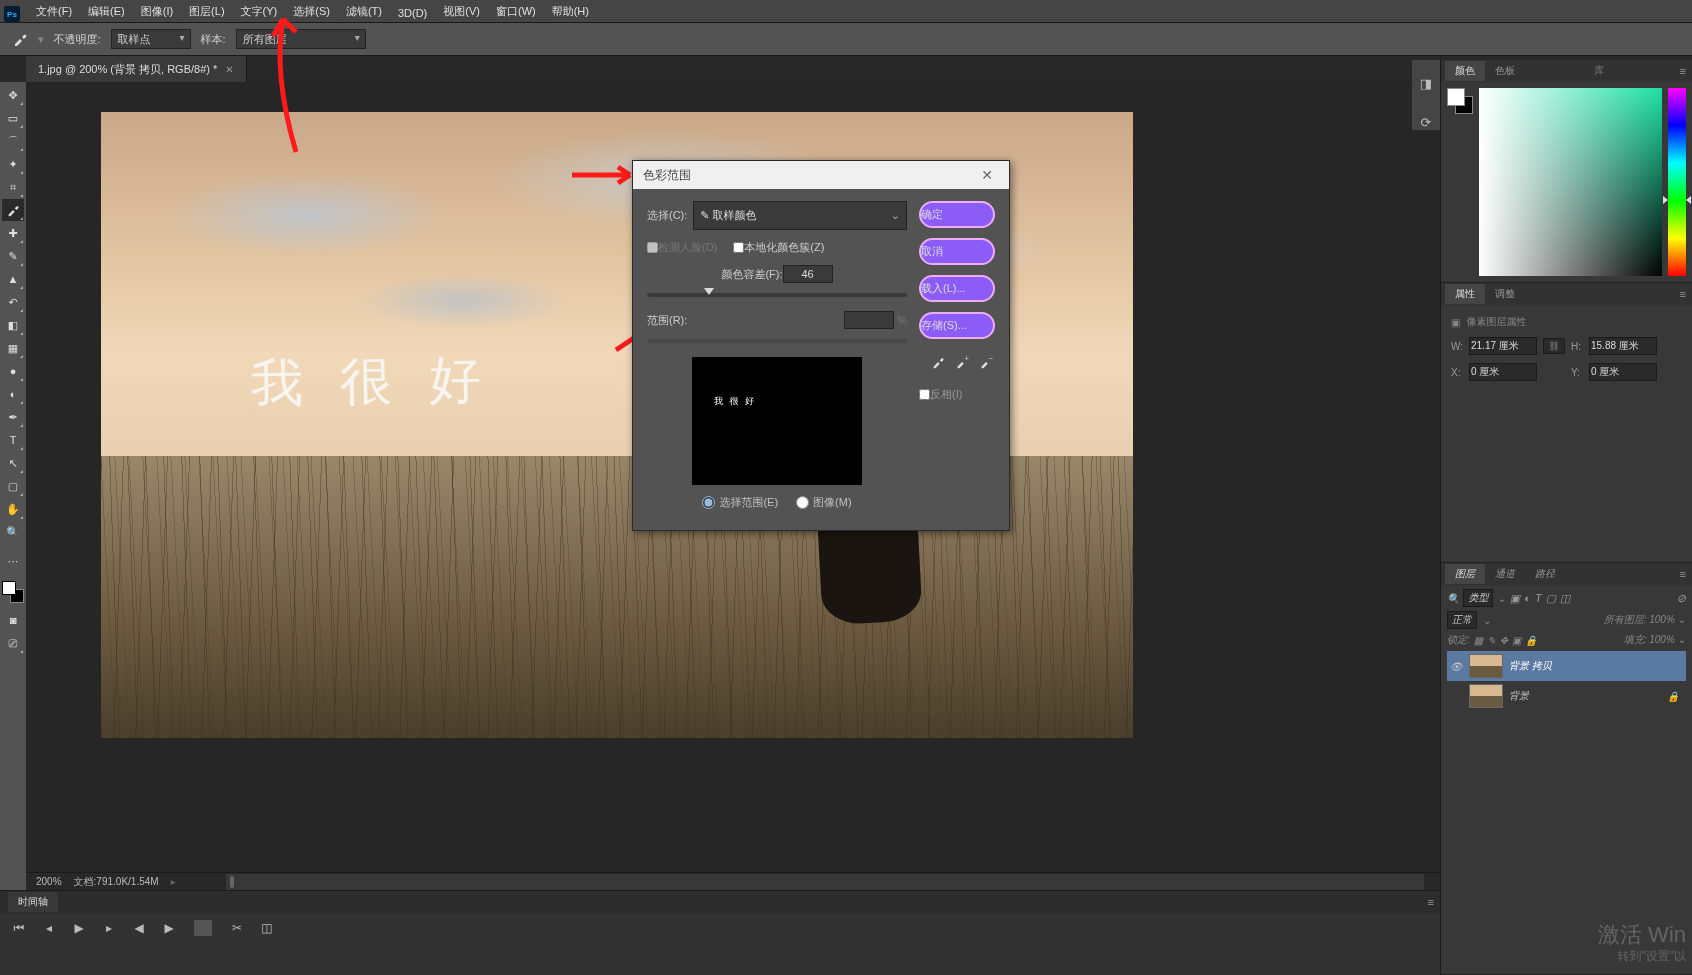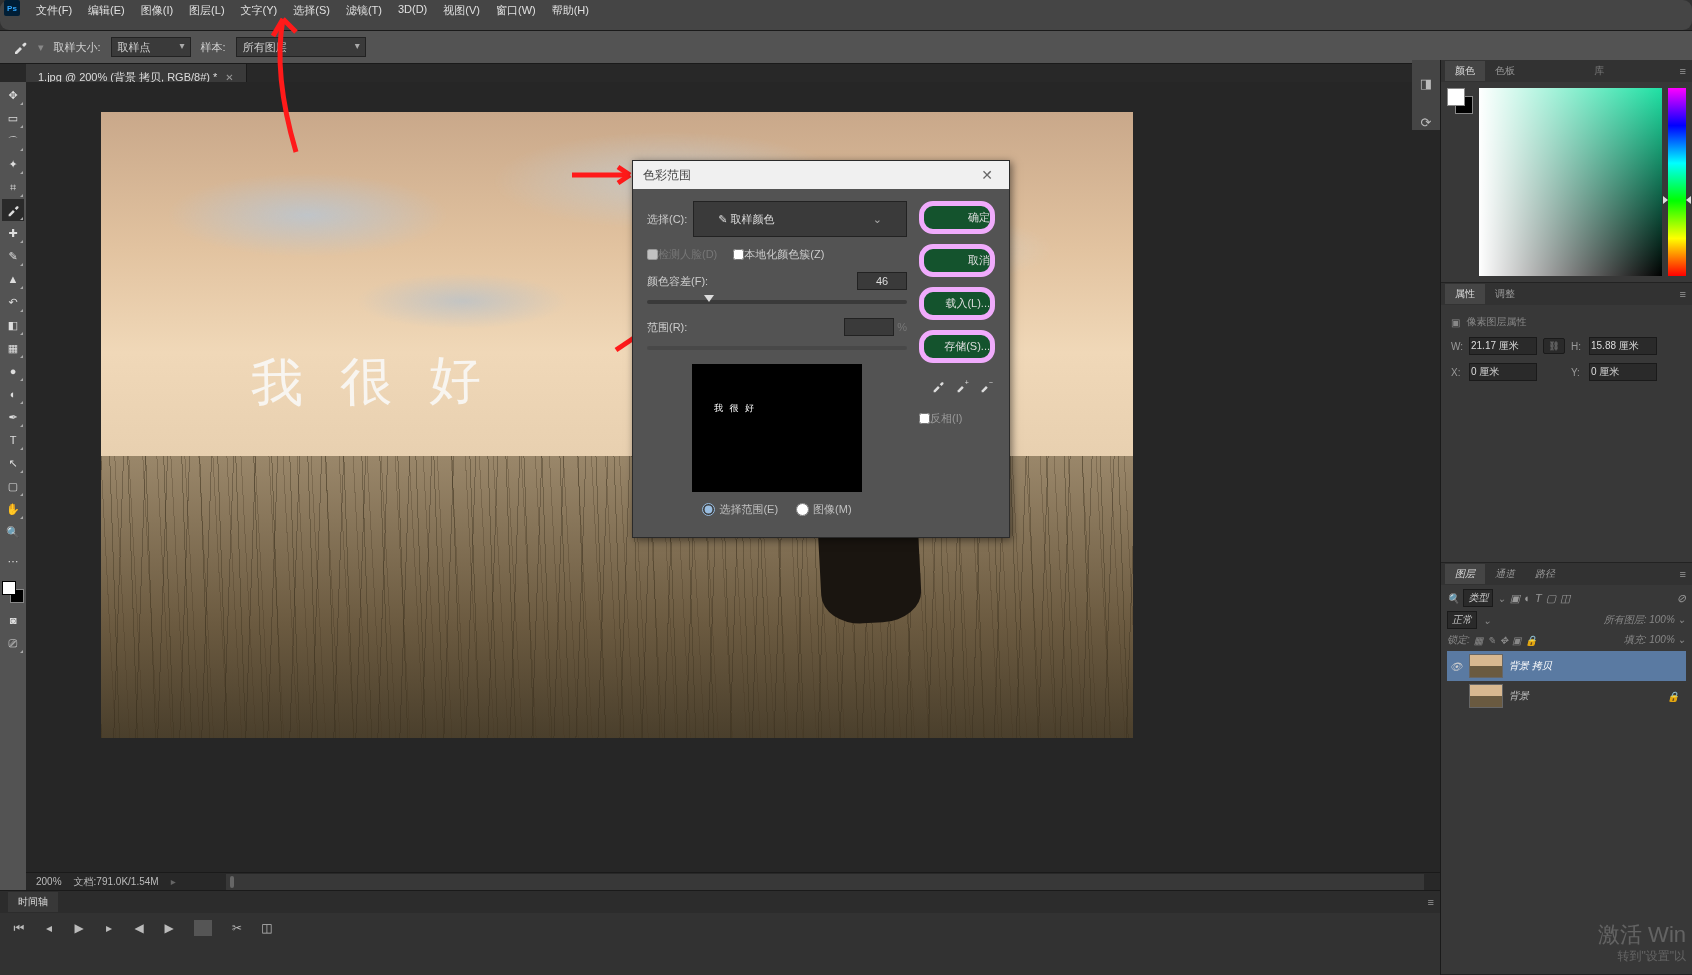--- a/index.html
+++ b/index.html
@@ -1,19 +1,19 @@
 <!DOCTYPE html>
 <html><head>
 <meta charset="utf-8">
 <style>
 * { margin: 0; padding: 0; box-sizing: border-box; font-family: "Microsoft YaHei", sans-serif; user-select: none; }
 body { background: #323232; color: #c0c0c0; font-size: 11px; overflow: hidden; width: 1692px; height: 975px; position: relative; }
 
 
-.menubar { height: 30px; background: #454545; display: flex; align-items: flex-start; padding-left: 4px; border-radius: 9px; }
+.menubar { height: 22px; background: #454545; display: flex; align-items: flex-end; padding-left: 4px; }
 .ps-logo { width: 16px; height: 16px; background: #001e36; color: #31a8ff; font-weight: bold; font-size: 8px; display: flex; align-items: center; justify-content: center; margin-right: 8px; border-radius: 2px; }
 .menu-item { padding: 3px 8px; font-size: 11px; color: #e0e0e0; cursor: default; }
 
 
 .options-bar { height: 34px; background: #535353; border-top: 1px solid #1a1a1a; border-bottom: 1px solid #1a1a1a; display: flex; align-items: center; padding-left: 12px; gap: 10px; }
 .eyedrop-icon { width: 16px; height: 16px; display: flex; align-items: center; }
 .opt-label { font-size: 11px; color: #d0d0d0; }
 .opt-select { background: #3a3a3a; border: 1px solid #222; color: #d0d0d0; font-size: 11px; padding: 2px 18px 2px 6px; height: 20px; min-width: 80px; position: relative; }
 .opt-select::after { content: '▾'; position: absolute; right: 5px; top: 2px; color: #aaa; font-size: 10px; }
 
@@ -64,34 +64,34 @@
 
 
 .dialog { position: absolute; top: 160px; left: 632px; width: 378px; background: #535353; border: 1px solid #2a2a2a; box-shadow: 2px 2px 8px rgba(0,0,0,0.5); z-index: 50; }
 .dlg-title { height: 28px; background: #f0f0f0; color: #444; display: flex; align-items: center; padding: 0 10px; font-size: 12px; }
 .dlg-close { margin-left: auto; font-size: 14px; color: #666; padding: 0 6px; }
 .dlg-body { padding: 12px 14px; display: flex; gap: 12px; }
 .dlg-left { flex: 1; }
 .dlg-right { width: 76px; display:flex; flex-direction:column; gap:10px; align-items:stretch;}
 .dlg-row { display: flex; align-items: center; margin-bottom: 10px; font-size: 11px; }
 .dlg-row label { color: #ccc; }
-.dlg-select { flex:1; background: #3a3a3a; border: 1px solid #222; color: #ddd; padding: 2px 24px; height: 36px; font-size:11px; display:flex; align-items:center; justify-content:space-between;}
+.dlg-select { flex:1; background: #3a3a3a; border: 1px solid #222; color: #ddd; padding: 2px 6px; height: 29px; font-size:11px; display:flex; align-items:center; justify-content:space-between;}
 .dlg-select::after{ content:'⌄'; color:#aaa; font-size:11px;}
 .dlg-chk { display:inline-flex; align-items:center; color:#999;}
 .dlg-chk.disabled { color:#777;}
 .dlg-chk input{ width:11px; height:11px; accent-color:#555;}
 .dlg-num { width: 50px; background: #3a3a3a; border: 1px solid #222; color: #ddd; text-align: center; height: 18px; font-size:11px;}
 .slider-track { position:relative; height: 4px; background: #3a3a3a; margin: 6px 0 14px; border-radius:2px;}
 .slider-thumb { position:absolute; top:-5px; width:0;height:0;border-left:5px solid transparent;border-right:5px solid transparent;border-top:7px solid #ddd;}
 .preview-box { width: 170px; height: 128px; background: #000; margin: 4px auto 10px; position:relative;}
 .preview-box .pv-text{ position:absolute; top:38px; left:22px; color:#fff; font-size:9px; letter-spacing:2px;}
 .radio-row { display:flex; align-items:center; gap:18px; justify-content:center; font-size:11px; margin-bottom:8px;}
 .radio-row label{ display:inline-flex; align-items:center; gap:4px;}
 .radio-row input{ accent-color:#99bde0;}
-.dlg-btn { background: #14532d; border: 5px solid #f0abfc; border-radius: 14px; color: #ddd; padding: 4px 0; font-size: 11px; text-align:right;}
+.dlg-btn { background: #8b5cf6; border: 2px solid #f0abfc; border-radius: 14px; color: #ddd; padding: 4px 0; font-size: 11px; text-align:left;}
 .eyedrops { display:flex; gap:6px; justify-content:flex-end; margin-top:4px;}
 .eyedrops span{ width:18px;height:18px;display:flex;align-items:center;justify-content:center;}
 .dlg-footer { padding: 8px 14px 14px; display:flex; align-items:center; gap:8px; font-size:11px;}
 
 
 .right-strip { position:absolute; top:60px; right:252px; width:28px; background:#454545; display:flex; flex-direction:column; align-items:center; gap:24px; padding-top:16px;}
 .right-strip span{ color:#bbb; font-size:13px;}
 
 .right-panels { position: absolute; top: 60px; right: 0; width: 252px; bottom: 0; background: #383838; display: flex; flex-direction: column; border-left:1px solid #1a1a1a;}
 .panel { border-bottom: 1px solid #222; }
@@ -176,21 +176,21 @@
   <div class="menu-item">帮助(H)</div>
 </div>
 
 <div class="options-bar">
   <span class="eyedrop-icon">
     <svg width="16" height="16" viewBox="0 0 16 16">
         <path d="M3 13l5-5 2 2-5 5H3v-2z M10 6l2-2c.5-.5 1.5-.5 2 0s.5 1.5 0 2l-2 2-2-2z" fill="#ddd"></path>
       </svg>
   </span>
   <span style="color:#888;">▾</span>
-  <span class="opt-label">取样大小:</span>
+  <span class="opt-label">不透明度:</span>
   <div class="opt-select">取样点</div>
   <span class="opt-label">样本:</span>
   <div class="opt-select" style="min-width:130px;">所有图层</div>
 </div>
 
 <div class="tab-bar">
   <div class="doc-tab">
     <span>1.jpg @ 200% (背景 拷贝, RGB/8#) *</span>
     <span class="close-x">✕</span>
   </div>
@@ -291,21 +291,21 @@
       <div class="dlg-row" style="gap:16px;">
         <label class="dlg-chk disabled">
             <input type="checkbox" disabled="" style=""> 
             <span>检测人脸(D)</span>
           </label>
         <label class="dlg-chk">
             <input type="checkbox" style=""> 
             <span>本地化颜色簇(Z)</span>
           </label>
       </div>
-      <div class="dlg-row" style="justify-content:space-between;">
+      <div class="dlg-row" style="justify-content:center;">
         <label>颜色容差(F):</label>
         <input class="dlg-num" value="46" style="">
       </div>
       <div class="slider-track">
         <div class="slider-thumb" style="left:22%;"></div>
       </div>
       <div class="dlg-row" style="justify-content:space-between; color:#777;">
         <label>范围(R):</label>
         <span><input class="dlg-num" disabled="" style=""> <span>%</span></span>
       </div>

